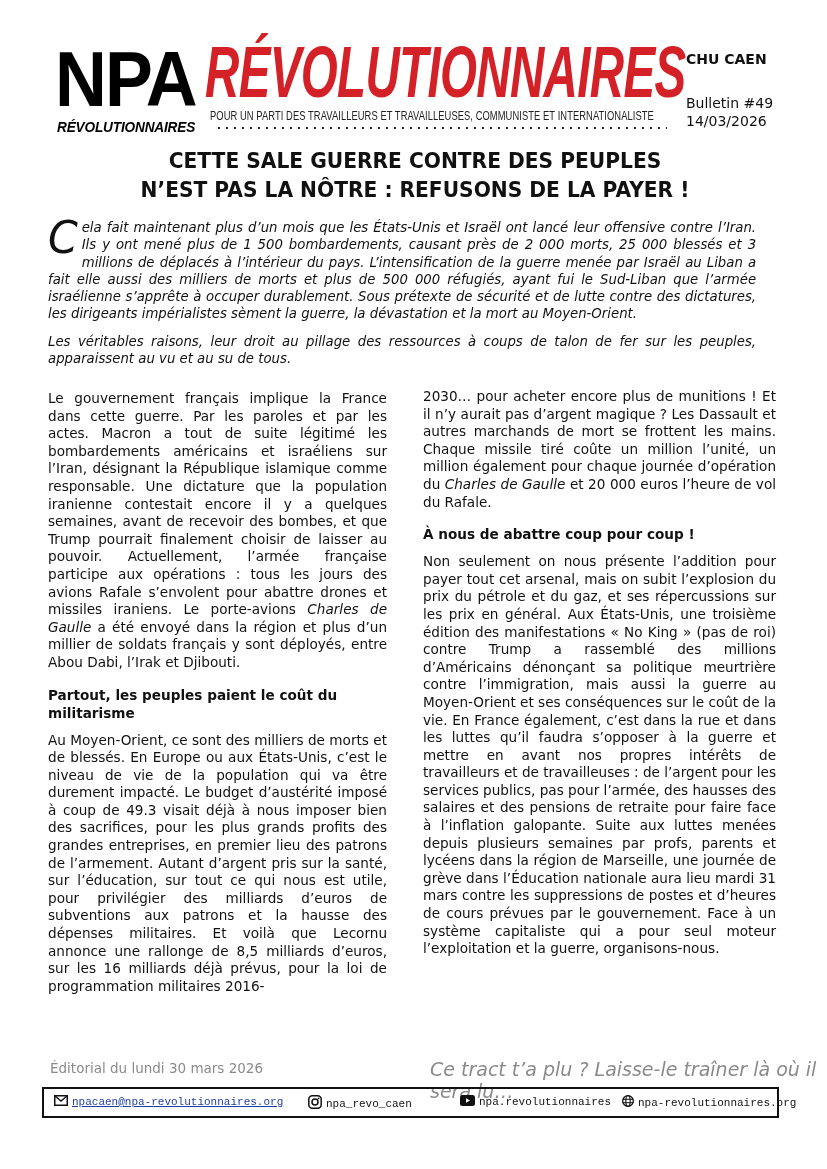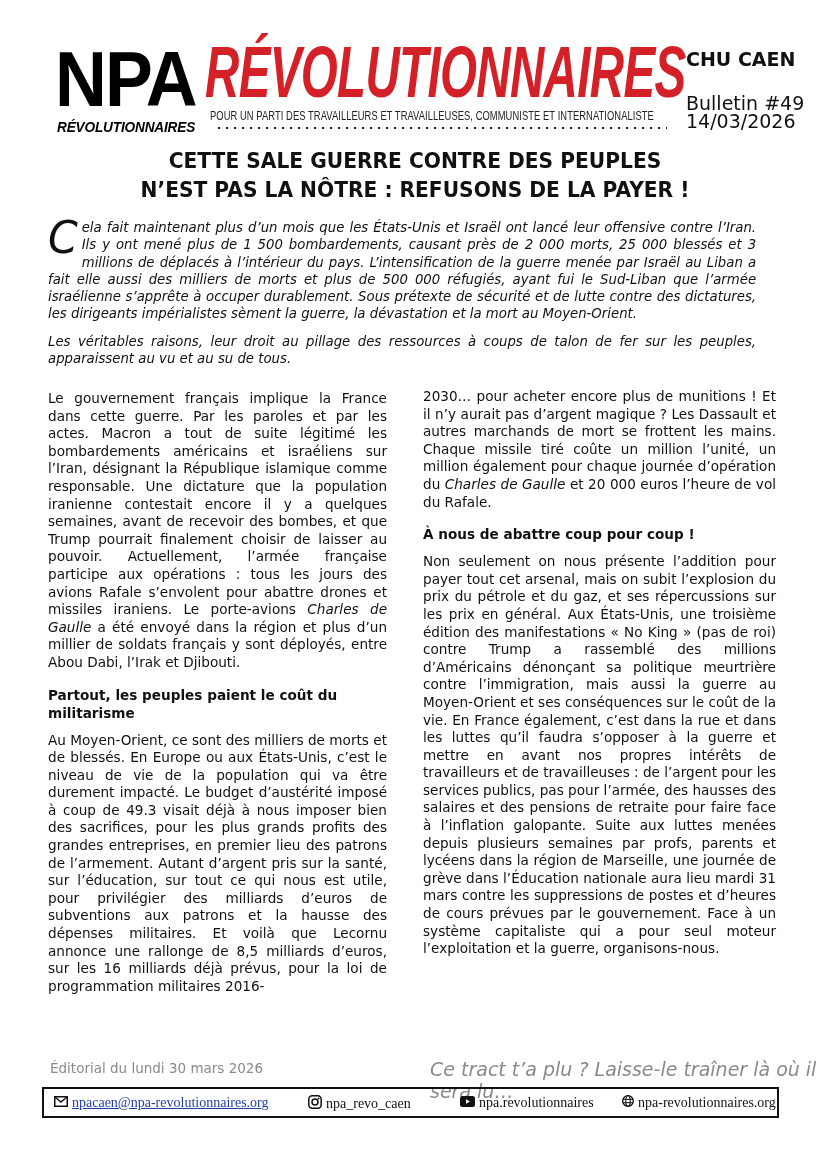--- a/index.html
+++ b/index.html
@@ -6,21 +6,21 @@
   body { width: 827px; height: 1169px; position: relative; overflow: hidden; color: #111; }
   .abs { position: absolute; }
 
   
   .logo-npa { left: 55px; top: 44px; font-family: "Liberation Sans", sans-serif; font-weight: 900; font-size: 78px; line-height: 70px; letter-spacing: -2px; color: #000; transform: scaleX(0.92); transform-origin: left top; }
   .logo-npa-sub { left: 57px; top: 118px; font-family: "Liberation Sans", sans-serif; font-weight: 700; font-style: italic; font-size: 15.5px; color: #000; transform: scaleX(0.88); transform-origin: left top; letter-spacing: -0.2px; }
   .logo-revo { left: 205px; top: 34px; font-family: "Liberation Sans", sans-serif; font-weight: 700; font-style: italic; font-size: 72px; line-height: 76px; color: #d42127; transform: scaleX(0.66); transform-origin: left top; letter-spacing: -1px; white-space: nowrap; }
   .logo-tagline { left: 210px; top: 108px; font-family: "Liberation Sans", sans-serif; font-weight: 400; font-size: 13px; color: #222; transform: scaleX(0.72); transform-origin: left top; white-space: nowrap; letter-spacing: 0.1px; }
   .logo-dots { left: 215px; top: 126px; width: 452px; height: 4px; background-image: radial-gradient(circle, #222 1.1px, transparent 1.3px); background-size: 8px 4px; background-repeat: repeat-x; }
 
-  .header-right { left: 686px; top: 50px; font-family: "DejaVu Sans", sans-serif; font-size: 19px; line-height: 18px; }
+  .header-right { left: 686px; top: 50px; font-family: "DejaVu Sans", sans-serif; font-size: 14px; line-height: 18px; }
   .header-site { font-weight: 700; display: block; }
   .header-bulletin { display: block; margin-top: 26px; }
   .header-date { display: block; }
 
   
   .headline { left: 40px; width: 750px; top: 146px; text-align: center; font-family: "DejaVu Sans", sans-serif; font-weight: 700; font-size: 21.5px; line-height: 29px; transform: scaleX(0.94); transform-origin: center top; }
   .headline span { display: block; }
 
   
   .intro { left: 48px; width: 730px; top: 219px; font-family: "DejaVu Sans", sans-serif; font-style: italic; font-size: 13.7px; line-height: 17.3px; text-align: justify; transform: scaleX(0.97); transform-origin: left top; }
@@ -31,21 +31,21 @@
   .col { font-family: "DejaVu Sans", sans-serif; font-size: 13.6px; line-height: 17.6px; text-align: justify; }
   .col-left { left: 48px; width: 339px; top: 390px; }
   .col-right { left: 423px; width: 353px; top: 388px; }
   .col h2 { font-size: 13.6px; line-height: 18px; font-weight: 700; margin: 0 0 10px 0; text-align: left; }
   .col p { margin: 0 0 12px 0; }
   .col .sec2 { margin-top: 14px; }
 
   
   .footer-left { left: 50px; top: 1060px; font-family: "DejaVu Sans", sans-serif; font-size: 13.5px; color: #8a8a8a; }
   .footer-right { left: 430px; top: 1058px; font-family: "DejaVu Sans", sans-serif; font-style: italic; font-size: 19px; color: #8a8a8a; }
-  .contact-bar { left: 42px; top: 1087px; width: 737px; height: 31px; border: 2px solid #111; box-sizing: border-box; display: flex; align-items: center; font-family: Liberation Serif, serif; font-size: 14px; }
+  .contact-bar { left: 42px; top: 1087px; width: 737px; height: 31px; border: 2px solid #111; box-sizing: border-box; display: flex; align-items: center; font-family: Liberation Mono, monospace; font-size: 11px; }
   .contact-item { display: flex; align-items: center; gap: 4px; position: absolute; top: 6px; white-space: nowrap; }
   .contact-email { left: 10px; }
   .contact-insta { left: 264px; text-align: right; }
   .contact-yt { left: 416px; }
   .contact-web { left: 578px; }
   .email-link { color: #1f3fa8; text-decoration: underline; }
   .icon { display: inline-block; }
 </style>
 </head>
 <body>

